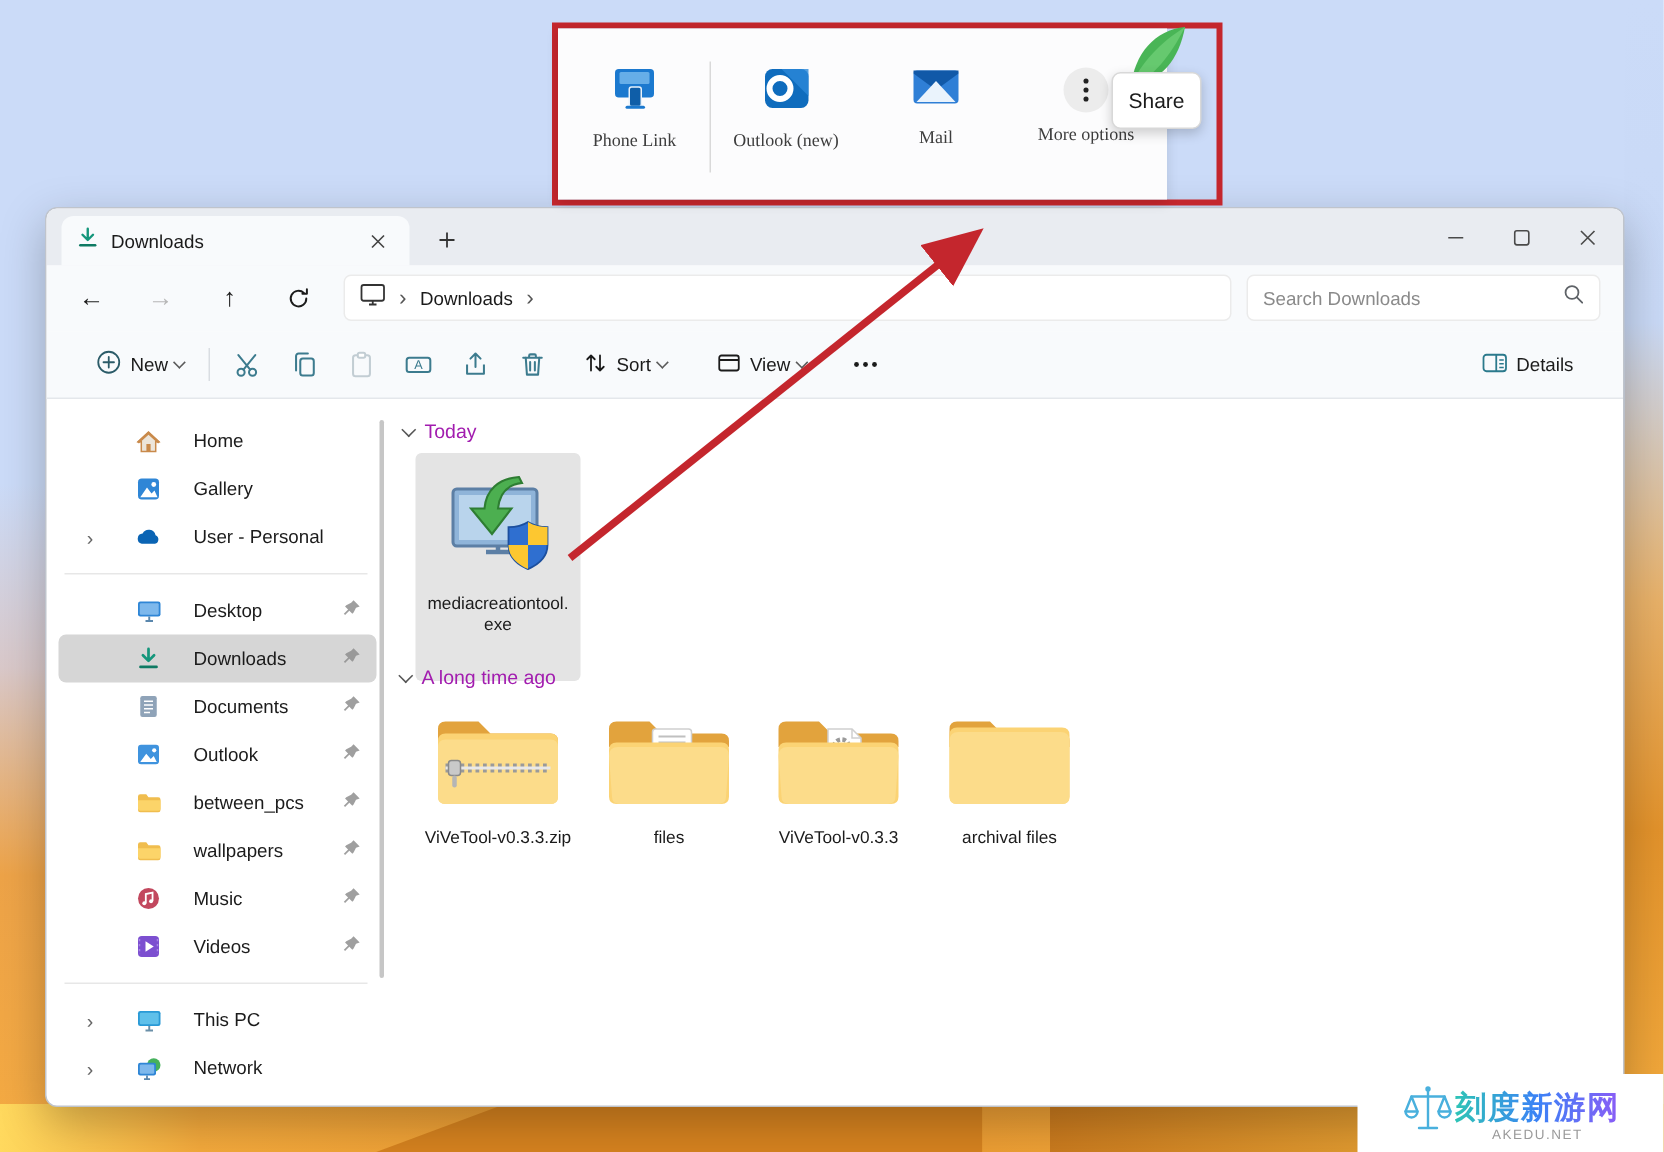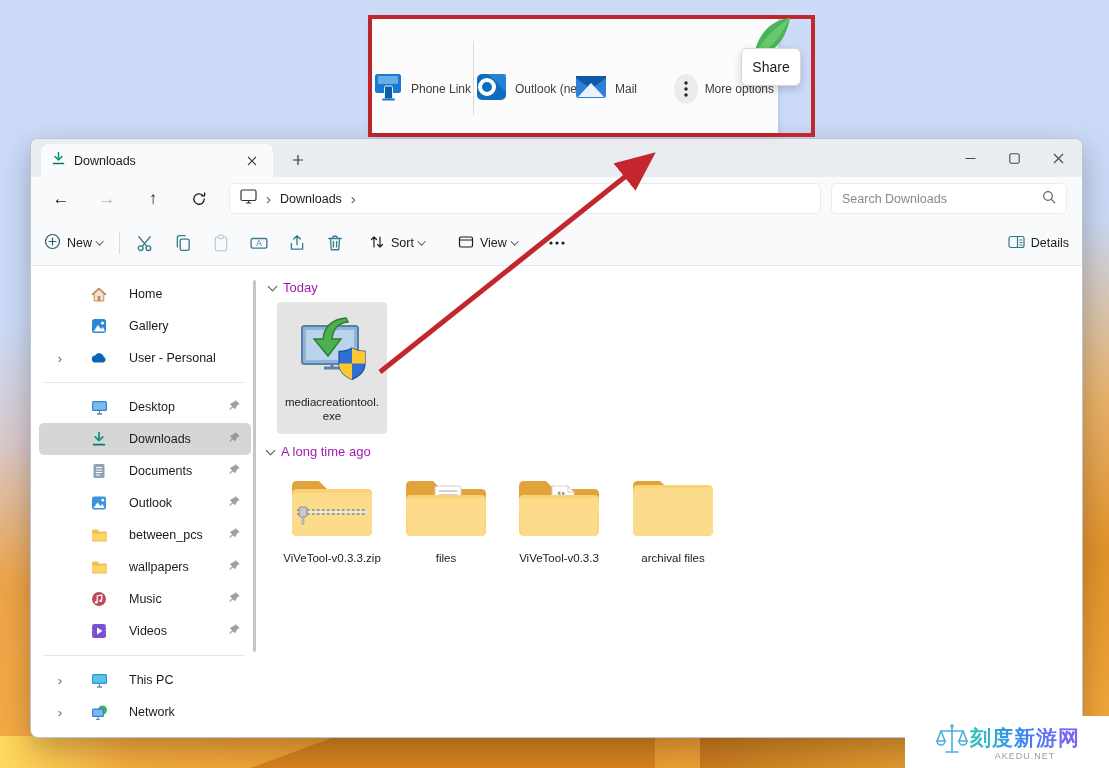--- a/index.html
+++ b/index.html
@@ -16,21 +16,21 @@
   .wp-tri-dark { position:absolute; left:225px; top:736px; width:430px; height:32px; background:#d5821f;
     clip-path:polygon(6% 100%, 26% 0, 100% 0, 100% 100%); }
   .wp-tri-dark2 { position:absolute; left:700px; top:736px; width:210px; height:32px;
     background:linear-gradient(90deg,#c97a1e,#e09a30); }
 
   
   .share-popup { position:absolute; left:368px; top:15px; width:447px; height:122px;
     border:4px solid #c4262d; z-index:30; }
   .share-panel { position:absolute; left:0; top:0; width:406px; height:114px; background:#fcfcfd;
     box-shadow:0 2px 8px rgba(0,0,0,.12); display:flex; }
-  .share-item { width:100px; padding-top:25px; display:flex; flex-direction:row; align-items:center; gap:7px; cursor:default; }
+  .share-item { width:100px; padding-top:25px; display:flex; flex-direction:column; align-items:center; gap:7px; cursor:default;font-family:Liberation Serif, serif; }
   .share-item:first-child { width:102px; }
   .share-label { font-size:12px; color:#3d3d3d; white-space:nowrap; }
   .share-sep { position:absolute; left:101px; top:22px; width:1px; height:74px; background:#d9d9d9; }
   .more-circle { width:30px; height:30px; border-radius:50%; background:#ececec; display:flex; align-items:center; justify-content:center; margin-top:1px; }
   .share-tooltip { position:absolute; left:369px; top:29px; width:60px; height:38px; background:#fff;
     border:1px solid #d8d8d8; border-radius:6px; box-shadow:0 3px 8px rgba(0,0,0,.18);
     display:flex; align-items:center; justify-content:center; font-size:14px; color:#1b1b1b; z-index:3; }
   .leaf { position:absolute; left:378px; top:-3px; z-index:2; }
 
   
@@ -53,21 +53,21 @@
   .addr-bar { position:absolute; left:198px; top:6px; width:592px; height:31px; background:#fff;
     border:1px solid #ebebeb; border-radius:5px; display:flex; align-items:center; padding:0 10px; gap:9px; }
   .crumb-sep { color:#555; font-size:15px; }
   .crumb { font-size:12.5px; color:#1b1b1b; }
   .search-bar { position:absolute; left:800px; top:6px; width:236px; height:31px; background:#fff;
     border:1px solid #ebebeb; border-radius:5px; display:flex; align-items:center; padding:0 10px; }
   .search-bar input { border:none; outline:none; flex:1; font-size:12.5px; color:#333; font-family:inherit; background:transparent; }
   .search-bar input::placeholder { color:#8a8a8a; }
 
   .toolbar { position:relative; height:45px; background:#f8fafc; border-bottom:1px solid #e4e7eb;
-    display:flex; align-items:center; padding:0 4px;justify-content:space-between; }
+    display:flex; align-items:center; padding:0 24px;justify-content:space-between; }
   .tb-btn { display:flex; align-items:center; gap:6px; padding:6px 9px; border-radius:5px; color:#1b1b1b; font-size:12.5px; }
   .tb-icon-btn { width:38px; height:34px; display:flex; align-items:center; justify-content:center; border-radius:5px; }
   .tb-sep { width:1px; height:22px; background:#d9dde2; margin:0 6px; }
   .chev { width:6px; height:6px; border-left:1.3px solid #5a5a5a; border-bottom:1.3px solid #5a5a5a;
     transform:rotate(-45deg) translateY(-2px); display:inline-block; }
   .tb-right { margin-left:auto; display:flex; align-items:center; }
 
   .win-body { position:relative; display:flex; height:472px; }
   .sidebar { position:relative; width:228px; padding-top:12px; flex-shrink:0; }
   .sb-item { height:32px; display:flex; align-items:center; padding-left:12px; margin:0 8px; border-radius:5px;
@@ -516,21 +516,21 @@
       </div>
       <div class="sb-scroll"></div>
     </div>
 
     <div class="content">
       <div class="section-head" style="left:10px; top:14px;">
         <span class="sec-chev"></span>
         <span>Today</span>
       </div>
 
-      <div class="tile selected" style="left:18px; top:36px; height:132px;">
+      <div class="tile selected" style="left:18px; top:36px; height:152px;">
         <span>
           <svg width="76" height="76" viewBox="0 0 76 76">
             <rect x="8" y="16" width="56" height="38" rx="2.5" fill="#8fb4d9" stroke="#5c7fa5" stroke-width="2"></rect>
             <rect x="12" y="20" width="48" height="30" fill="#b9d4ec"></rect>
             <path d="M30 58 h16 M38 54 v4" stroke="#5c7fa5" stroke-width="3"></path>
             <path d="M52 8 C38 9 30 17 29 29 L20 29 L34 46 L47 29 L38 29 C39 19 44 13 54 12 Z" fill="#4caf50" stroke="#2e7d32" stroke-width="1.4"></path>
             <path d="M58 38 c-4 2.6 -9 3.4 -13 3.4 v12 c0 8 6 13 13 16 c7 -3 13 -8 13 -16 v-12 c-4 0 -9 -.8 -13 -3.4 Z" fill="#2f6fd0" stroke="#1c4f9e" stroke-width="1.2"></path>
             <path d="M58 38 c4 2.6 9 3.4 13 3.4 v12 h-13 Z" fill="#fdc730"></path>
             <path d="M58 53.4 h-13 c0 8 6 13 13 16 Z" fill="#fdc730"></path>
           </svg>

